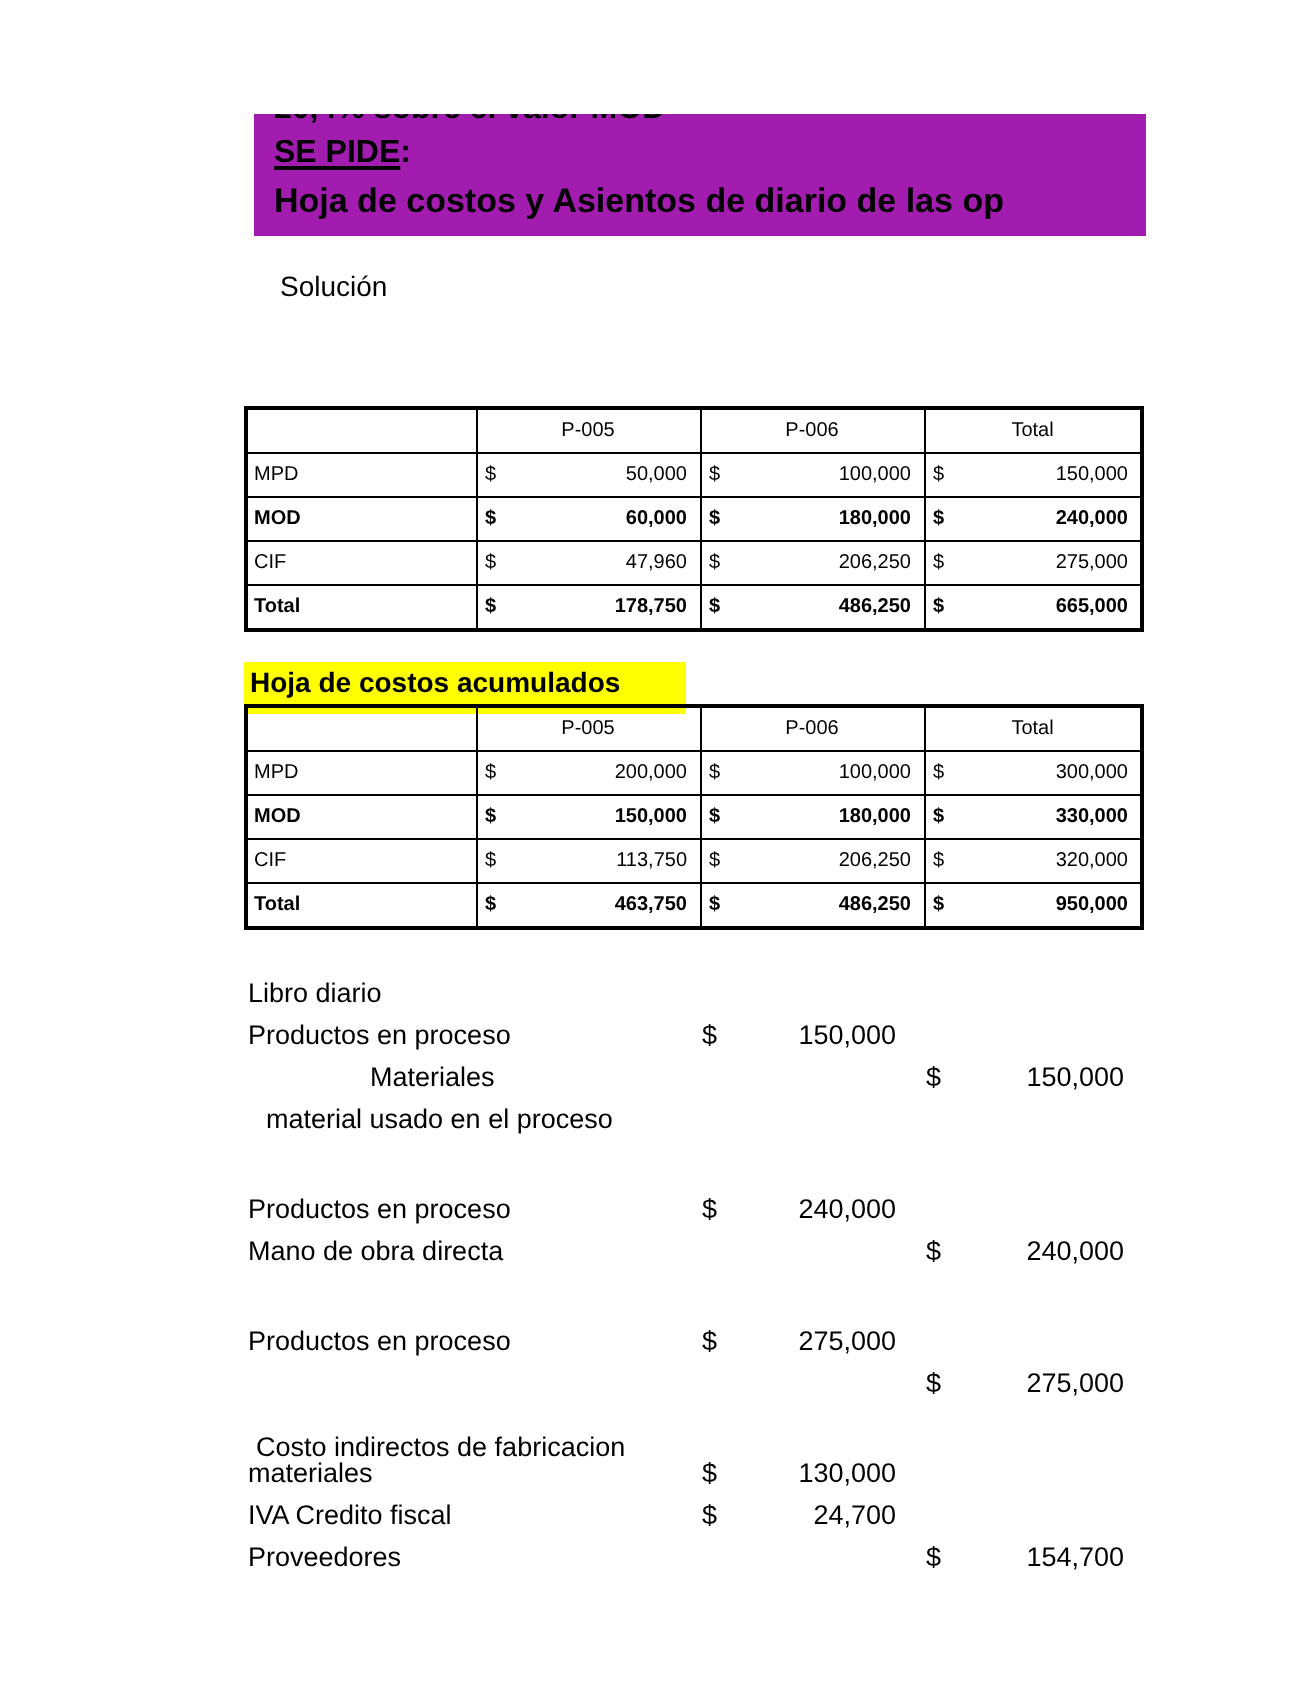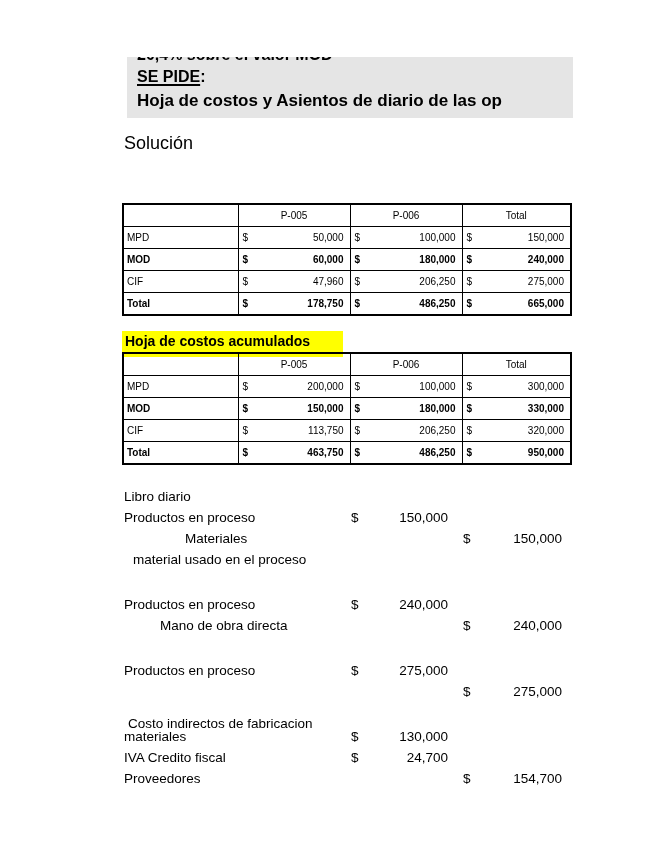--- a/index.html
+++ b/index.html
@@ -7,37 +7,37 @@
     position:relative;
     width:655px;height:848px;
     background:#ffffff;
     font-family:"Liberation Sans",sans-serif;
     color:#000;
     overflow:hidden;
   }
   
   .band{
     position:absolute;left:127px;top:57px;width:446px;height:61px;
-    background:#e5e5e5;
+    background:#a21caf;
     overflow:hidden;
     padding-left:10px;box-sizing:border-box;
   }
   .band .clipped{
     font-weight:bold;font-size:16px;line-height:20px;
     margin-top:-12px;white-space:nowrap;
   }
   .band .sepide{
     font-weight:bold;font-size:16px;line-height:22px;margin-top:1px;
   }
   .band .sepide .u{text-decoration:underline;text-decoration-thickness:2px;text-underline-offset:2px;}
   .band .req{
     font-weight:bold;font-size:17px;line-height:24px;margin-top:1px;white-space:nowrap;
   }
   
-  .solucion{position:absolute;left:124px;top:135px;font-size:18px;line-height:17px;}
+  .solucion{position:absolute;left:140px;top:135px;font-size:14px;line-height:17px;}
   .subtitle{position:absolute;left:124px;top:156px;font-size:14px;line-height:17px;letter-spacing:.3px;}
   
   table.costs{
     position:absolute;left:122px;border-collapse:collapse;table-layout:fixed;
     width:448px;font-size:10px;
   }
   table.costs.t1{top:203px;}
   table.costs.t2{top:352px;}
   table.costs td,table.costs th{
     border:1px solid #000;height:21px;padding:0;font-weight:normal;
@@ -297,21 +297,21 @@
         <div class="jrow"><span class="jlabel" style="margin-left: 61px;">Materiales</span><span class="jcredit">
             <span class="jcur">$</span>
             <span class="jamt">150,000</span>
           </span></div>
         <div class="jrow"><span class="jlabel" style="margin-left: 9px;">material usado en el proceso</span></div>
         <div class="jrow blank"></div>
         <div class="jrow"><span class="jlabel" style="margin-left: 0px;">Productos en proceso</span><span class="jdebit">
             <span class="jcur">$</span>
             <span class="jamt">240,000</span>
           </span></div>
-        <div class="jrow"><span class="jlabel" style="margin-left: 36px;">Mano de obra directa</span><span class="jcredit">
+        <div class="jrow"><span class="jlabel" style="">Mano de obra directa</span><span class="jcredit">
             <span class="jcur">$</span>
             <span class="jamt">240,000</span>
           </span></div>
         <div class="jrow blank"></div>
         <div class="jrow"><span class="jlabel" style="margin-left: 0px;">Productos en proceso</span><span class="jdebit">
             <span class="jcur">$</span>
             <span class="jamt">275,000</span>
           </span></div>
         <div class="jrow"><span class="jlabel" style="margin-left: 4px; margin-top: 32px;">Costo indirectos de fabricacion</span><span class="jcredit">
             <span class="jcur">$</span>

